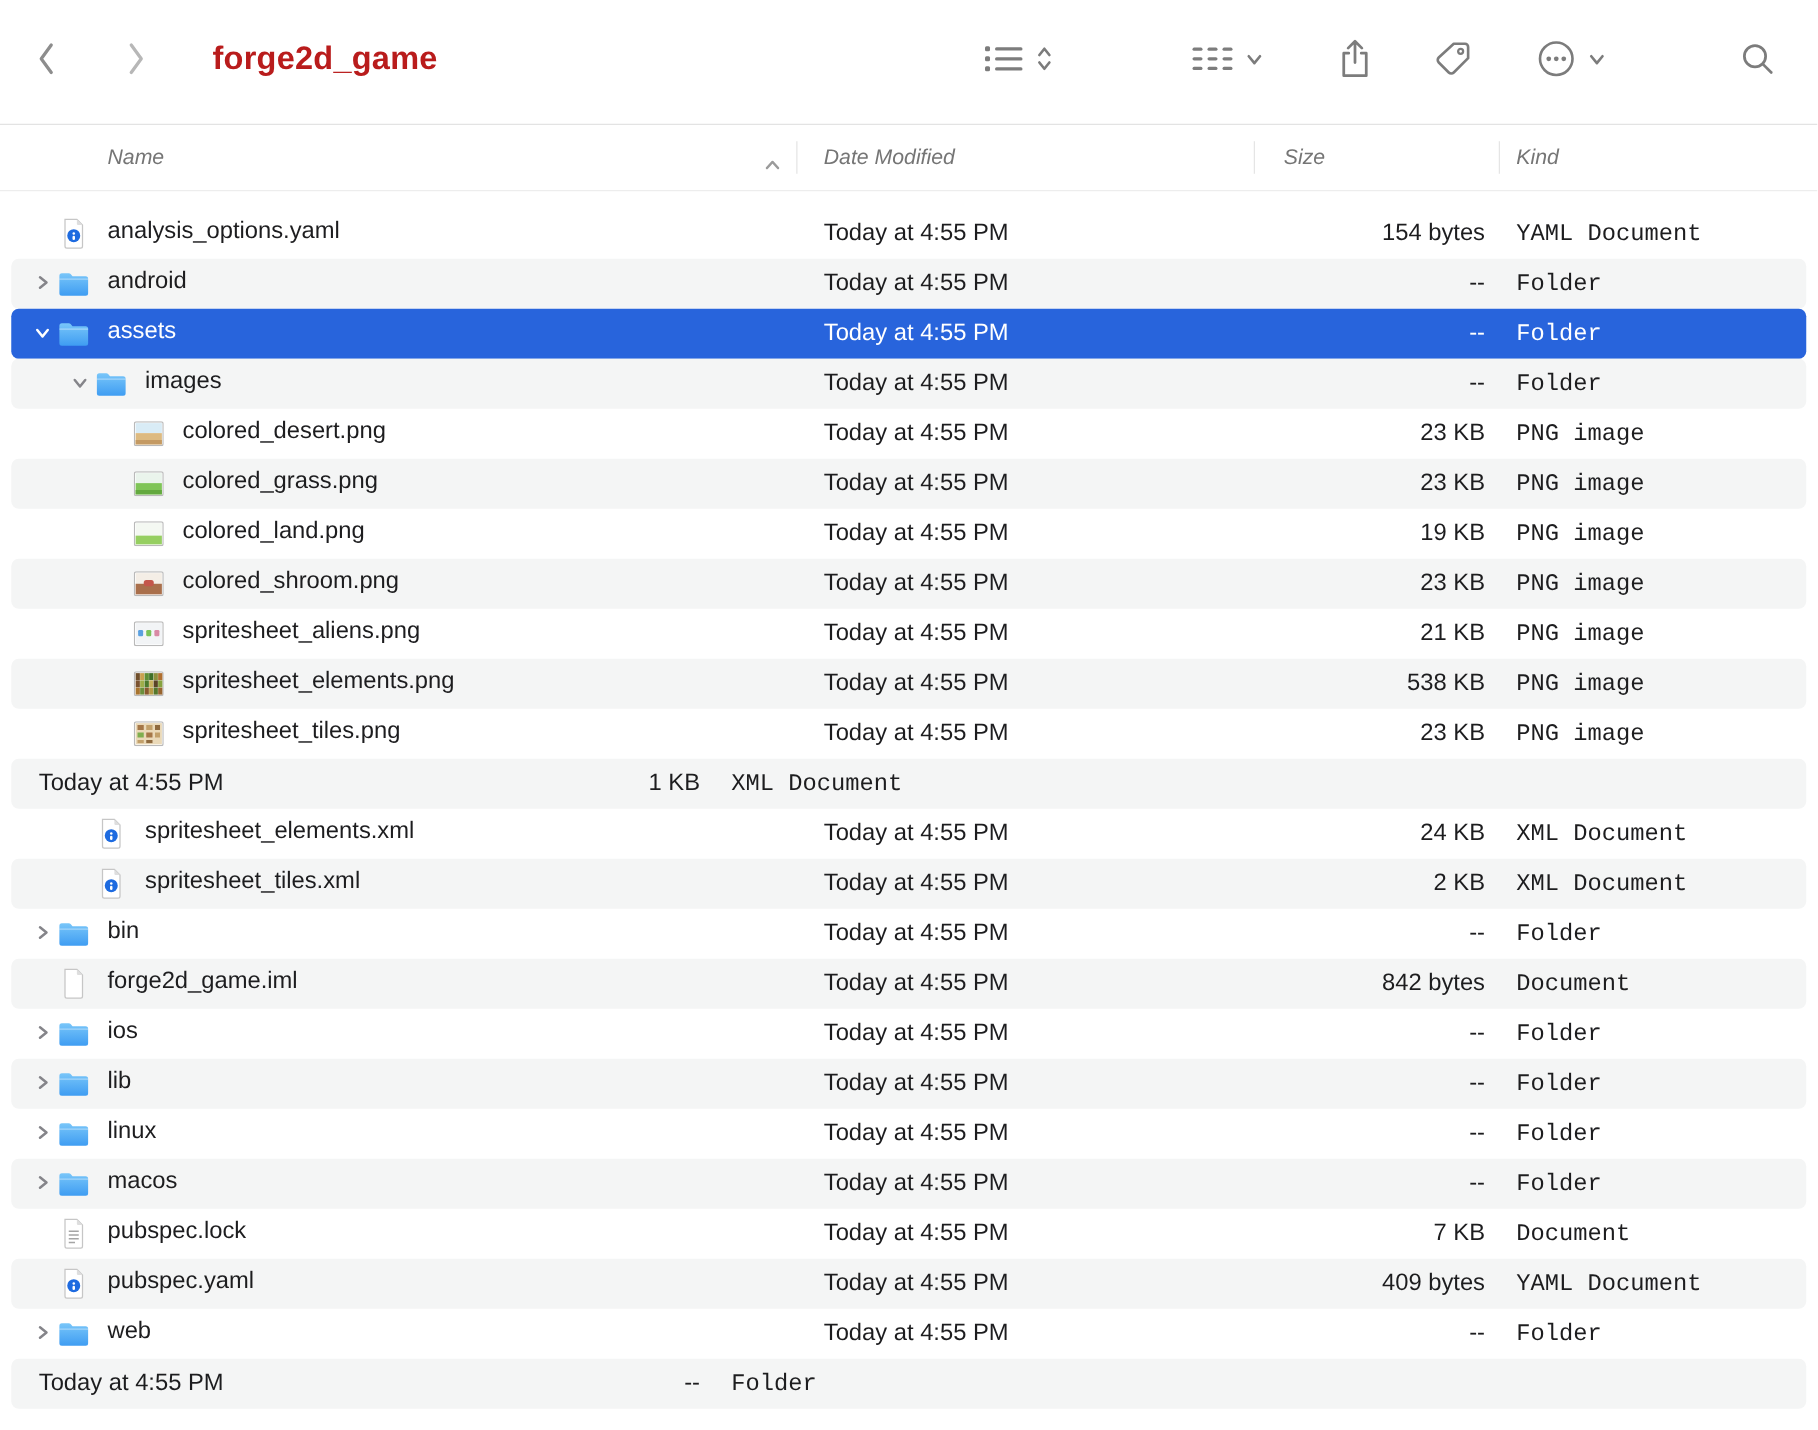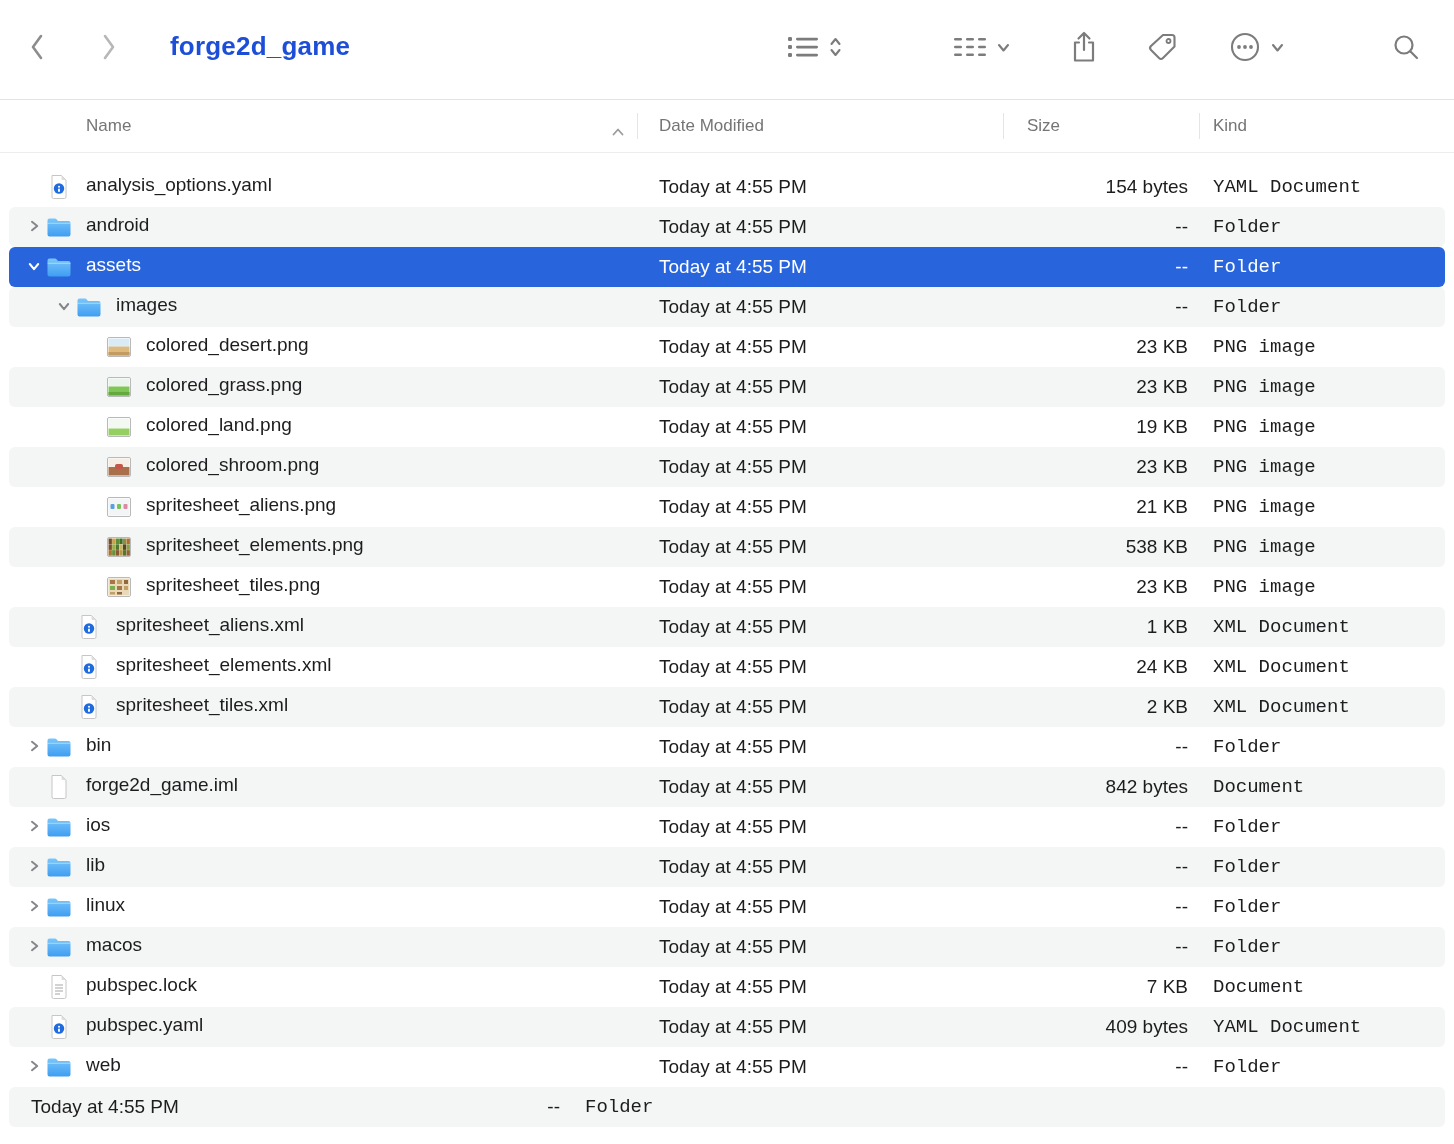--- a/index.html
+++ b/index.html
@@ -3,26 +3,26 @@
 <meta charset="utf-8">
 <style>
   * { margin:0; padding:0; box-sizing:border-box; }
   html,body { width:1454px; height:1144px; overflow:hidden; background:#fff;
     font-family:"Liberation Sans","DejaVu Sans",sans-serif; }
 
   
   .toolbar { position:relative; height:100px; background:#fff; border-bottom:1px solid #e3e3e3; }
   .tb-btn { position:absolute; top:24px; height:46px; display:flex; align-items:center; justify-content:center;
     background:none; border:none; cursor:default; gap:8px; }
-  .win-title { position:absolute; left:170px; top:31px; font-size:26px; font-weight:700; color:#1d4ed8; letter-spacing:.2px; }
+  .win-title { position:absolute; left:170px; top:31px; font-size:26px; font-weight:700; color:#b91c1c; letter-spacing:.2px; }
   .tb-icon { display:flex; align-items:center; justify-content:center; }
 
   
   .list-header { position:relative; height:53px; display:flex; align-items:flex-start;
-    border-bottom:1px solid #ededed; color:var(--header-text,#757575); font-size:17px; background:#fff; }
+    border-bottom:1px solid #ededed; color:var(--header-text,#757575); font-size:17px; background:#fff;font-style:italic; }
   .h-cell { position:relative; height:100%; display:flex; align-items:center; white-space:nowrap; }
   .h-name { width:637px; padding-left:86px; }
   .h-date { width:366px; padding-left:22px; }
   .h-size { width:196px; padding-left:24px; }
   .h-kind { flex:1; padding-left:14px; }
   .h-sep::before { content:""; position:absolute; left:0; top:13px; bottom:13px; width:1px; background:#e5e5e5; }
   .sort-icon { position:absolute; right:12px; top:22px; }
 
   
   .file-list { padding-top:14px; }
@@ -401,222 +401,208 @@
               <rect x="10" y="15" width="5" height="2.5" fill="#8f6a3e"></rect>
             </svg>
           </span>
       <span class="f-label">spritesheet_tiles.png</span>
     </div>
     <div class="cell-date">Today at 4:55 PM</div>
     <div class="cell-size">23 KB</div>
     <div class="cell-kind">PNG image</div>
   </div>
       <div class="row alt">
+    <div class="cell-date">Today at 4:55 PM</div>
+    <div class="cell-size">1 KB</div>
+    <div class="cell-kind">XML Document</div>
+  </div>
+      <div class="row">
     <div class="cell-name">
       <span class="indent" style="width: 30px;"></span>
       <span class="chev"></span>
       <span class="f-icon">
             <svg width="20" height="26" viewBox="0 0 20 26">
               <path d="M3 1.5 L12.5 1.5 L17 6 L17 23 Q17 24.5 15.5 24.5 L4.5 24.5 Q3 24.5 3 23 Z" fill="#ffffff" stroke="#c6c6c6" stroke-width="1"></path>
               <path d="M12.5 1.5 L12.5 5 Q12.5 6 13.5 6 L17 6 Z" fill="#dedede"></path>
               <circle cx="10" cy="14.5" r="5.2" fill="#1e6be0"></circle>
               <rect x="9" y="11.8" width="2" height="2" rx="1" fill="#fff"></rect>
               <rect x="9" y="14.6" width="2" height="3.4" rx="1" fill="#fff"></rect>
             </svg>
           </span>
-      <span class="f-label">spritesheet_aliens.xml</span>
-    </div>
-    <div class="cell-date">Today at 4:55 PM</div>
-    <div class="cell-size">1 KB</div>
+      <span class="f-label">spritesheet_elements.xml</span>
+    </div>
+    <div class="cell-date">Today at 4:55 PM</div>
+    <div class="cell-size">24 KB</div>
     <div class="cell-kind">XML Document</div>
   </div>
-      <div class="row">
+      <div class="row alt">
     <div class="cell-name">
       <span class="indent" style="width: 30px;"></span>
       <span class="chev"></span>
       <span class="f-icon">
             <svg width="20" height="26" viewBox="0 0 20 26">
               <path d="M3 1.5 L12.5 1.5 L17 6 L17 23 Q17 24.5 15.5 24.5 L4.5 24.5 Q3 24.5 3 23 Z" fill="#ffffff" stroke="#c6c6c6" stroke-width="1"></path>
               <path d="M12.5 1.5 L12.5 5 Q12.5 6 13.5 6 L17 6 Z" fill="#dedede"></path>
               <circle cx="10" cy="14.5" r="5.2" fill="#1e6be0"></circle>
               <rect x="9" y="11.8" width="2" height="2" rx="1" fill="#fff"></rect>
               <rect x="9" y="14.6" width="2" height="3.4" rx="1" fill="#fff"></rect>
             </svg>
           </span>
-      <span class="f-label">spritesheet_elements.xml</span>
-    </div>
-    <div class="cell-date">Today at 4:55 PM</div>
-    <div class="cell-size">24 KB</div>
+      <span class="f-label">spritesheet_tiles.xml</span>
+    </div>
+    <div class="cell-date">Today at 4:55 PM</div>
+    <div class="cell-size">2 KB</div>
     <div class="cell-kind">XML Document</div>
   </div>
-      <div class="row alt">
-    <div class="cell-name">
-      <span class="indent" style="width: 30px;"></span>
+      <div class="row">
+    <div class="cell-name">
+      <span class="indent" style="width: 0px;"></span>
+      <span class="chev">
+            <svg width="12" height="12" viewBox="0 0 12 12">
+              <path d="M4 1.8 L9.2 6 L4 10.2" fill="none" stroke="currentColor" stroke-width="2" stroke-linecap="round" stroke-linejoin="round"></path>
+            </svg>
+          </span>
+      <span class="f-icon">
+            <svg width="26" height="21" viewBox="0 0 26 21">
+              <path d="M1.5 3.5 Q1.5 1.5 3.5 1.5 L9 1.5 Q9.9 1.5 10.5 2.2 L12 3.9 L22.5 3.9 Q24.5 3.9 24.5 5.9 L24.5 17.5 Q24.5 19.5 22.5 19.5 L3.5 19.5 Q1.5 19.5 1.5 17.5 Z" fill="url(#gradFolder)"></path>
+              <path d="M1.5 6.3 L24.5 6.3" stroke="rgba(255,255,255,0.4)" stroke-width="1.1"></path>
+            </svg>
+          </span>
+      <span class="f-label">bin</span>
+    </div>
+    <div class="cell-date">Today at 4:55 PM</div>
+    <div class="cell-size">--</div>
+    <div class="cell-kind">Folder</div>
+  </div>
+      <div class="row alt">
+    <div class="cell-name">
+      <span class="indent" style="width: 0px;"></span>
+      <span class="chev"></span>
+      <span class="f-icon">
+            <svg width="20" height="26" viewBox="0 0 20 26">
+              <path d="M3 1.5 L12.5 1.5 L17 6 L17 23 Q17 24.5 15.5 24.5 L4.5 24.5 Q3 24.5 3 23 Z" fill="#ffffff" stroke="#c6c6c6" stroke-width="1"></path>
+              <path d="M12.5 1.5 L12.5 5 Q12.5 6 13.5 6 L17 6 Z" fill="#dedede"></path>
+            </svg>
+          </span>
+      <span class="f-label">forge2d_game.iml</span>
+    </div>
+    <div class="cell-date">Today at 4:55 PM</div>
+    <div class="cell-size">842 bytes</div>
+    <div class="cell-kind">Document</div>
+  </div>
+      <div class="row">
+    <div class="cell-name">
+      <span class="indent" style="width: 0px;"></span>
+      <span class="chev">
+            <svg width="12" height="12" viewBox="0 0 12 12">
+              <path d="M4 1.8 L9.2 6 L4 10.2" fill="none" stroke="currentColor" stroke-width="2" stroke-linecap="round" stroke-linejoin="round"></path>
+            </svg>
+          </span>
+      <span class="f-icon">
+            <svg width="26" height="21" viewBox="0 0 26 21">
+              <path d="M1.5 3.5 Q1.5 1.5 3.5 1.5 L9 1.5 Q9.9 1.5 10.5 2.2 L12 3.9 L22.5 3.9 Q24.5 3.9 24.5 5.9 L24.5 17.5 Q24.5 19.5 22.5 19.5 L3.5 19.5 Q1.5 19.5 1.5 17.5 Z" fill="url(#gradFolder)"></path>
+              <path d="M1.5 6.3 L24.5 6.3" stroke="rgba(255,255,255,0.4)" stroke-width="1.1"></path>
+            </svg>
+          </span>
+      <span class="f-label">ios</span>
+    </div>
+    <div class="cell-date">Today at 4:55 PM</div>
+    <div class="cell-size">--</div>
+    <div class="cell-kind">Folder</div>
+  </div>
+      <div class="row alt">
+    <div class="cell-name">
+      <span class="indent" style="width: 0px;"></span>
+      <span class="chev">
+            <svg width="12" height="12" viewBox="0 0 12 12">
+              <path d="M4 1.8 L9.2 6 L4 10.2" fill="none" stroke="currentColor" stroke-width="2" stroke-linecap="round" stroke-linejoin="round"></path>
+            </svg>
+          </span>
+      <span class="f-icon">
+            <svg width="26" height="21" viewBox="0 0 26 21">
+              <path d="M1.5 3.5 Q1.5 1.5 3.5 1.5 L9 1.5 Q9.9 1.5 10.5 2.2 L12 3.9 L22.5 3.9 Q24.5 3.9 24.5 5.9 L24.5 17.5 Q24.5 19.5 22.5 19.5 L3.5 19.5 Q1.5 19.5 1.5 17.5 Z" fill="url(#gradFolder)"></path>
+              <path d="M1.5 6.3 L24.5 6.3" stroke="rgba(255,255,255,0.4)" stroke-width="1.1"></path>
+            </svg>
+          </span>
+      <span class="f-label">lib</span>
+    </div>
+    <div class="cell-date">Today at 4:55 PM</div>
+    <div class="cell-size">--</div>
+    <div class="cell-kind">Folder</div>
+  </div>
+      <div class="row">
+    <div class="cell-name">
+      <span class="indent" style="width: 0px;"></span>
+      <span class="chev">
+            <svg width="12" height="12" viewBox="0 0 12 12">
+              <path d="M4 1.8 L9.2 6 L4 10.2" fill="none" stroke="currentColor" stroke-width="2" stroke-linecap="round" stroke-linejoin="round"></path>
+            </svg>
+          </span>
+      <span class="f-icon">
+            <svg width="26" height="21" viewBox="0 0 26 21">
+              <path d="M1.5 3.5 Q1.5 1.5 3.5 1.5 L9 1.5 Q9.9 1.5 10.5 2.2 L12 3.9 L22.5 3.9 Q24.5 3.9 24.5 5.9 L24.5 17.5 Q24.5 19.5 22.5 19.5 L3.5 19.5 Q1.5 19.5 1.5 17.5 Z" fill="url(#gradFolder)"></path>
+              <path d="M1.5 6.3 L24.5 6.3" stroke="rgba(255,255,255,0.4)" stroke-width="1.1"></path>
+            </svg>
+          </span>
+      <span class="f-label">linux</span>
+    </div>
+    <div class="cell-date">Today at 4:55 PM</div>
+    <div class="cell-size">--</div>
+    <div class="cell-kind">Folder</div>
+  </div>
+      <div class="row alt">
+    <div class="cell-name">
+      <span class="indent" style="width: 0px;"></span>
+      <span class="chev">
+            <svg width="12" height="12" viewBox="0 0 12 12">
+              <path d="M4 1.8 L9.2 6 L4 10.2" fill="none" stroke="currentColor" stroke-width="2" stroke-linecap="round" stroke-linejoin="round"></path>
+            </svg>
+          </span>
+      <span class="f-icon">
+            <svg width="26" height="21" viewBox="0 0 26 21">
+              <path d="M1.5 3.5 Q1.5 1.5 3.5 1.5 L9 1.5 Q9.9 1.5 10.5 2.2 L12 3.9 L22.5 3.9 Q24.5 3.9 24.5 5.9 L24.5 17.5 Q24.5 19.5 22.5 19.5 L3.5 19.5 Q1.5 19.5 1.5 17.5 Z" fill="url(#gradFolder)"></path>
+              <path d="M1.5 6.3 L24.5 6.3" stroke="rgba(255,255,255,0.4)" stroke-width="1.1"></path>
+            </svg>
+          </span>
+      <span class="f-label">macos</span>
+    </div>
+    <div class="cell-date">Today at 4:55 PM</div>
+    <div class="cell-size">--</div>
+    <div class="cell-kind">Folder</div>
+  </div>
+      <div class="row">
+    <div class="cell-name">
+      <span class="indent" style="width: 0px;"></span>
+      <span class="chev"></span>
+      <span class="f-icon">
+            <svg width="20" height="26" viewBox="0 0 20 26">
+              <path d="M3 1.5 L12.5 1.5 L17 6 L17 23 Q17 24.5 15.5 24.5 L4.5 24.5 Q3 24.5 3 23 Z" fill="#ffffff" stroke="#c6c6c6" stroke-width="1"></path>
+              <path d="M12.5 1.5 L12.5 5 Q12.5 6 13.5 6 L17 6 Z" fill="#dedede"></path>
+              <path d="M6 11 H14 M6 14 H14 M6 17 H14 M6 20 H11" stroke="#a5a5a5" stroke-width="1.1"></path>
+            </svg>
+          </span>
+      <span class="f-label">pubspec.lock</span>
+    </div>
+    <div class="cell-date">Today at 4:55 PM</div>
+    <div class="cell-size">7 KB</div>
+    <div class="cell-kind">Document</div>
+  </div>
+      <div class="row alt">
+    <div class="cell-name">
+      <span class="indent" style="width: 0px;"></span>
       <span class="chev"></span>
       <span class="f-icon">
             <svg width="20" height="26" viewBox="0 0 20 26">
               <path d="M3 1.5 L12.5 1.5 L17 6 L17 23 Q17 24.5 15.5 24.5 L4.5 24.5 Q3 24.5 3 23 Z" fill="#ffffff" stroke="#c6c6c6" stroke-width="1"></path>
               <path d="M12.5 1.5 L12.5 5 Q12.5 6 13.5 6 L17 6 Z" fill="#dedede"></path>
               <circle cx="10" cy="14.5" r="5.2" fill="#1e6be0"></circle>
               <rect x="9" y="11.8" width="2" height="2" rx="1" fill="#fff"></rect>
               <rect x="9" y="14.6" width="2" height="3.4" rx="1" fill="#fff"></rect>
             </svg>
           </span>
-      <span class="f-label">spritesheet_tiles.xml</span>
-    </div>
-    <div class="cell-date">Today at 4:55 PM</div>
-    <div class="cell-size">2 KB</div>
-    <div class="cell-kind">XML Document</div>
-  </div>
-      <div class="row">
-    <div class="cell-name">
-      <span class="indent" style="width: 0px;"></span>
-      <span class="chev">
-            <svg width="12" height="12" viewBox="0 0 12 12">
-              <path d="M4 1.8 L9.2 6 L4 10.2" fill="none" stroke="currentColor" stroke-width="2" stroke-linecap="round" stroke-linejoin="round"></path>
-            </svg>
-          </span>
-      <span class="f-icon">
-            <svg width="26" height="21" viewBox="0 0 26 21">
-              <path d="M1.5 3.5 Q1.5 1.5 3.5 1.5 L9 1.5 Q9.9 1.5 10.5 2.2 L12 3.9 L22.5 3.9 Q24.5 3.9 24.5 5.9 L24.5 17.5 Q24.5 19.5 22.5 19.5 L3.5 19.5 Q1.5 19.5 1.5 17.5 Z" fill="url(#gradFolder)"></path>
-              <path d="M1.5 6.3 L24.5 6.3" stroke="rgba(255,255,255,0.4)" stroke-width="1.1"></path>
-            </svg>
-          </span>
-      <span class="f-label">bin</span>
-    </div>
-    <div class="cell-date">Today at 4:55 PM</div>
-    <div class="cell-size">--</div>
-    <div class="cell-kind">Folder</div>
-  </div>
-      <div class="row alt">
-    <div class="cell-name">
-      <span class="indent" style="width: 0px;"></span>
-      <span class="chev"></span>
-      <span class="f-icon">
-            <svg width="20" height="26" viewBox="0 0 20 26">
-              <path d="M3 1.5 L12.5 1.5 L17 6 L17 23 Q17 24.5 15.5 24.5 L4.5 24.5 Q3 24.5 3 23 Z" fill="#ffffff" stroke="#c6c6c6" stroke-width="1"></path>
-              <path d="M12.5 1.5 L12.5 5 Q12.5 6 13.5 6 L17 6 Z" fill="#dedede"></path>
-            </svg>
-          </span>
-      <span class="f-label">forge2d_game.iml</span>
-    </div>
-    <div class="cell-date">Today at 4:55 PM</div>
-    <div class="cell-size">842 bytes</div>
-    <div class="cell-kind">Document</div>
-  </div>
-      <div class="row">
-    <div class="cell-name">
-      <span class="indent" style="width: 0px;"></span>
-      <span class="chev">
-            <svg width="12" height="12" viewBox="0 0 12 12">
-              <path d="M4 1.8 L9.2 6 L4 10.2" fill="none" stroke="currentColor" stroke-width="2" stroke-linecap="round" stroke-linejoin="round"></path>
-            </svg>
-          </span>
-      <span class="f-icon">
-            <svg width="26" height="21" viewBox="0 0 26 21">
-              <path d="M1.5 3.5 Q1.5 1.5 3.5 1.5 L9 1.5 Q9.9 1.5 10.5 2.2 L12 3.9 L22.5 3.9 Q24.5 3.9 24.5 5.9 L24.5 17.5 Q24.5 19.5 22.5 19.5 L3.5 19.5 Q1.5 19.5 1.5 17.5 Z" fill="url(#gradFolder)"></path>
-              <path d="M1.5 6.3 L24.5 6.3" stroke="rgba(255,255,255,0.4)" stroke-width="1.1"></path>
-            </svg>
-          </span>
-      <span class="f-label">ios</span>
-    </div>
-    <div class="cell-date">Today at 4:55 PM</div>
-    <div class="cell-size">--</div>
-    <div class="cell-kind">Folder</div>
-  </div>
-      <div class="row alt">
-    <div class="cell-name">
-      <span class="indent" style="width: 0px;"></span>
-      <span class="chev">
-            <svg width="12" height="12" viewBox="0 0 12 12">
-              <path d="M4 1.8 L9.2 6 L4 10.2" fill="none" stroke="currentColor" stroke-width="2" stroke-linecap="round" stroke-linejoin="round"></path>
-            </svg>
-          </span>
-      <span class="f-icon">
-            <svg width="26" height="21" viewBox="0 0 26 21">
-              <path d="M1.5 3.5 Q1.5 1.5 3.5 1.5 L9 1.5 Q9.9 1.5 10.5 2.2 L12 3.9 L22.5 3.9 Q24.5 3.9 24.5 5.9 L24.5 17.5 Q24.5 19.5 22.5 19.5 L3.5 19.5 Q1.5 19.5 1.5 17.5 Z" fill="url(#gradFolder)"></path>
-              <path d="M1.5 6.3 L24.5 6.3" stroke="rgba(255,255,255,0.4)" stroke-width="1.1"></path>
-            </svg>
-          </span>
-      <span class="f-label">lib</span>
-    </div>
-    <div class="cell-date">Today at 4:55 PM</div>
-    <div class="cell-size">--</div>
-    <div class="cell-kind">Folder</div>
-  </div>
-      <div class="row">
-    <div class="cell-name">
-      <span class="indent" style="width: 0px;"></span>
-      <span class="chev">
-            <svg width="12" height="12" viewBox="0 0 12 12">
-              <path d="M4 1.8 L9.2 6 L4 10.2" fill="none" stroke="currentColor" stroke-width="2" stroke-linecap="round" stroke-linejoin="round"></path>
-            </svg>
-          </span>
-      <span class="f-icon">
-            <svg width="26" height="21" viewBox="0 0 26 21">
-              <path d="M1.5 3.5 Q1.5 1.5 3.5 1.5 L9 1.5 Q9.9 1.5 10.5 2.2 L12 3.9 L22.5 3.9 Q24.5 3.9 24.5 5.9 L24.5 17.5 Q24.5 19.5 22.5 19.5 L3.5 19.5 Q1.5 19.5 1.5 17.5 Z" fill="url(#gradFolder)"></path>
-              <path d="M1.5 6.3 L24.5 6.3" stroke="rgba(255,255,255,0.4)" stroke-width="1.1"></path>
-            </svg>
-          </span>
-      <span class="f-label">linux</span>
-    </div>
-    <div class="cell-date">Today at 4:55 PM</div>
-    <div class="cell-size">--</div>
-    <div class="cell-kind">Folder</div>
-  </div>
-      <div class="row alt">
-    <div class="cell-name">
-      <span class="indent" style="width: 0px;"></span>
-      <span class="chev">
-            <svg width="12" height="12" viewBox="0 0 12 12">
-              <path d="M4 1.8 L9.2 6 L4 10.2" fill="none" stroke="currentColor" stroke-width="2" stroke-linecap="round" stroke-linejoin="round"></path>
-            </svg>
-          </span>
-      <span class="f-icon">
-            <svg width="26" height="21" viewBox="0 0 26 21">
-              <path d="M1.5 3.5 Q1.5 1.5 3.5 1.5 L9 1.5 Q9.9 1.5 10.5 2.2 L12 3.9 L22.5 3.9 Q24.5 3.9 24.5 5.9 L24.5 17.5 Q24.5 19.5 22.5 19.5 L3.5 19.5 Q1.5 19.5 1.5 17.5 Z" fill="url(#gradFolder)"></path>
-              <path d="M1.5 6.3 L24.5 6.3" stroke="rgba(255,255,255,0.4)" stroke-width="1.1"></path>
-            </svg>
-          </span>
-      <span class="f-label">macos</span>
-    </div>
-    <div class="cell-date">Today at 4:55 PM</div>
-    <div class="cell-size">--</div>
-    <div class="cell-kind">Folder</div>
-  </div>
-      <div class="row">
-    <div class="cell-name">
-      <span class="indent" style="width: 0px;"></span>
-      <span class="chev"></span>
-      <span class="f-icon">
-            <svg width="20" height="26" viewBox="0 0 20 26">
-              <path d="M3 1.5 L12.5 1.5 L17 6 L17 23 Q17 24.5 15.5 24.5 L4.5 24.5 Q3 24.5 3 23 Z" fill="#ffffff" stroke="#c6c6c6" stroke-width="1"></path>
-              <path d="M12.5 1.5 L12.5 5 Q12.5 6 13.5 6 L17 6 Z" fill="#dedede"></path>
-              <path d="M6 11 H14 M6 14 H14 M6 17 H14 M6 20 H11" stroke="#a5a5a5" stroke-width="1.1"></path>
-            </svg>
-          </span>
-      <span class="f-label">pubspec.lock</span>
-    </div>
-    <div class="cell-date">Today at 4:55 PM</div>
-    <div class="cell-size">7 KB</div>
-    <div class="cell-kind">Document</div>
-  </div>
-      <div class="row alt">
-    <div class="cell-name">
-      <span class="indent" style="width: 0px;"></span>
-      <span class="chev"></span>
-      <span class="f-icon">
-            <svg width="20" height="26" viewBox="0 0 20 26">
-              <path d="M3 1.5 L12.5 1.5 L17 6 L17 23 Q17 24.5 15.5 24.5 L4.5 24.5 Q3 24.5 3 23 Z" fill="#ffffff" stroke="#c6c6c6" stroke-width="1"></path>
-              <path d="M12.5 1.5 L12.5 5 Q12.5 6 13.5 6 L17 6 Z" fill="#dedede"></path>
-              <circle cx="10" cy="14.5" r="5.2" fill="#1e6be0"></circle>
-              <rect x="9" y="11.8" width="2" height="2" rx="1" fill="#fff"></rect>
-              <rect x="9" y="14.6" width="2" height="3.4" rx="1" fill="#fff"></rect>
-            </svg>
-          </span>
       <span class="f-label">pubspec.yaml</span>
     </div>
     <div class="cell-date">Today at 4:55 PM</div>
     <div class="cell-size">409 bytes</div>
     <div class="cell-kind">YAML Document</div>
   </div>
       <div class="row">
     <div class="cell-name">
       <span class="indent" style="width: 0px;"></span>
       <span class="chev">

